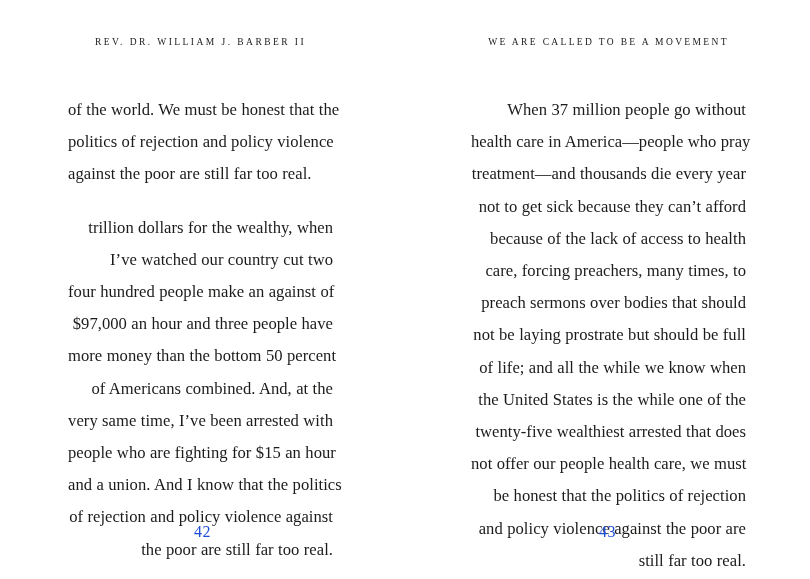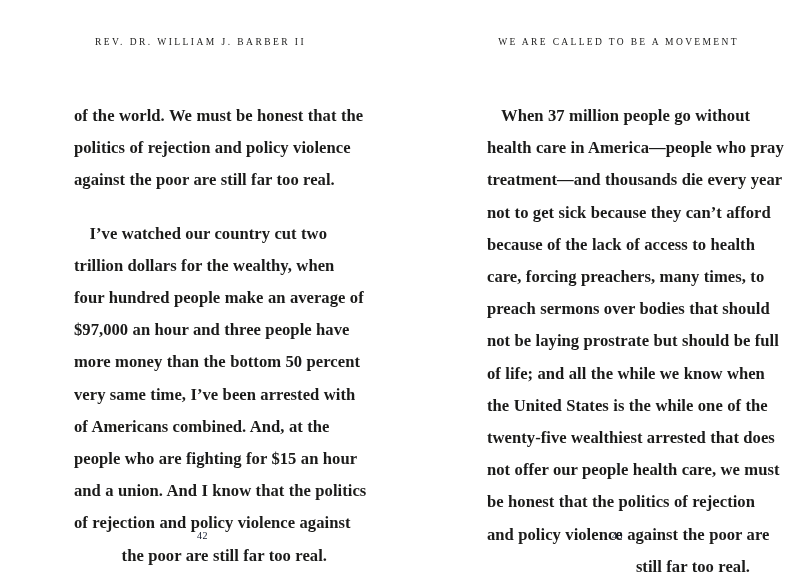--- a/index.html
+++ b/index.html
@@ -14,21 +14,20 @@
     color: #1a1a1a;
     overflow: hidden;
   }
   .spread {
     position: relative;
     width: 810px;
     height: 579px;
     background: #ffffff;
     display: flex;
     box-sizing: border-box;
-    gap: 10px;
   }
   .page {
     position: relative;
     width: 405px;
     height: 579px;
     box-sizing: border-box;
     background: #ffffff;
   }
   .page-left {
     padding: 0 70px 0 66px;
@@ -44,23 +43,22 @@
     color: #20201f;
     text-align: center;
     margin: 0;
     padding-top: 37px;
     white-space: nowrap;
   }
   .page-right .running-head {
     letter-spacing: 2.35px;
   }
   .body-text {
-    margin: 8px;
+    margin: 2px;
     padding-top: 45px;
-    font-weight: bold;
   }
   .para {
     margin: 0 0 21px 0;
     font-size: 16.6px;
     line-height: 32.2px;
     text-align: left;
     color: #1b1b1a;
     letter-spacing: 0.04px;
     word-spacing: 0.2px;
   }
@@ -71,22 +69,22 @@
   .para .ln {
     display: block;
     white-space: nowrap;
   }
   .folio {
     position: absolute;
     bottom: 38px;
     left: 0;
     right: 0;
     text-align: center;
-    font-size: 10px;
-    color: #0f172a;
+    font-size: 16px;
+    color: #1d4ed8;
     letter-spacing: 0.6px;
   }
   .folio .num {
     display: inline-block;
   }
 </style>
 </head>
 <body>
 
 <div class="spread">
@@ -94,27 +92,27 @@
   <div class="page page-left">
     <div class="running-head">REV. DR. WILLIAM J. BARBER II</div>
 
     <div class="body-text">
       <p class="para">
         <span class="ln">of the world. We must be honest that the</span>
         <span class="ln">politics of rejection and policy violence</span>
         <span class="ln">against the poor are still far too real.</span>
       </p>
       <p class="para">
+        <span class="ln">trillion dollars for the wealthy, when</span>
         <span class="ln">I’ve watched our country cut two</span>
-        <span class="ln">trillion dollars for the wealthy, when</span>
-        <span class="ln">four hundred people make an average of</span>
+        <span class="ln">four hundred people make an against of</span>
         <span class="ln">$97,000 an hour and three people have</span>
         <span class="ln">more money than the bottom 50 percent</span>
+        <span class="ln">of Americans combined. And, at the</span>
         <span class="ln">very same time, I’ve been arrested with</span>
-        <span class="ln">of Americans combined. And, at the</span>
         <span class="ln">people who are fighting for $15 an hour</span>
         <span class="ln">and a union. And I know that the politics</span>
         <span class="ln">of rejection and policy violence against</span>
         <span class="ln">the poor are still far too real.</span>
       </p>
     </div>
 
     <div class="folio">
       <span class="num">42</span>
     </div>

